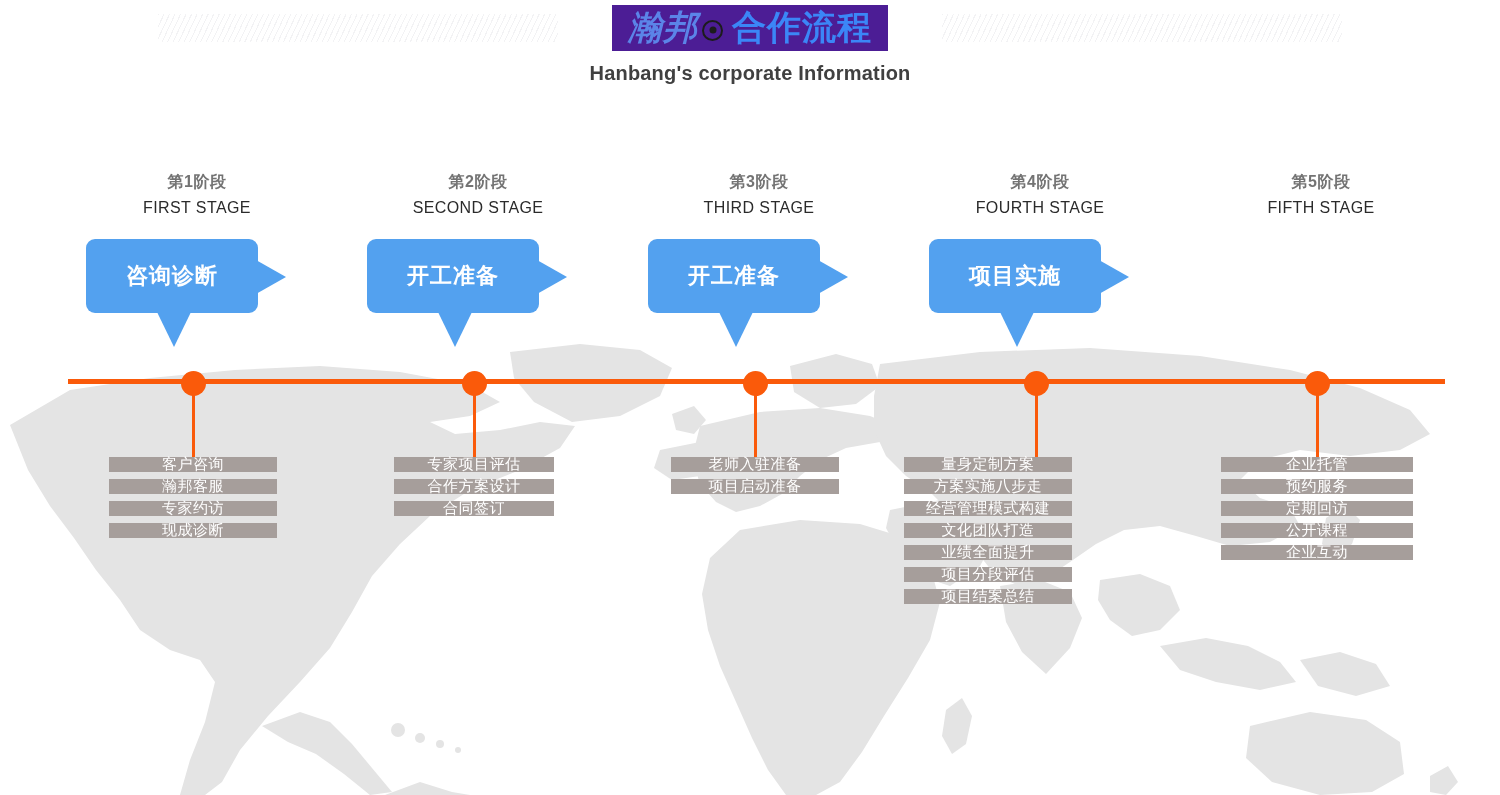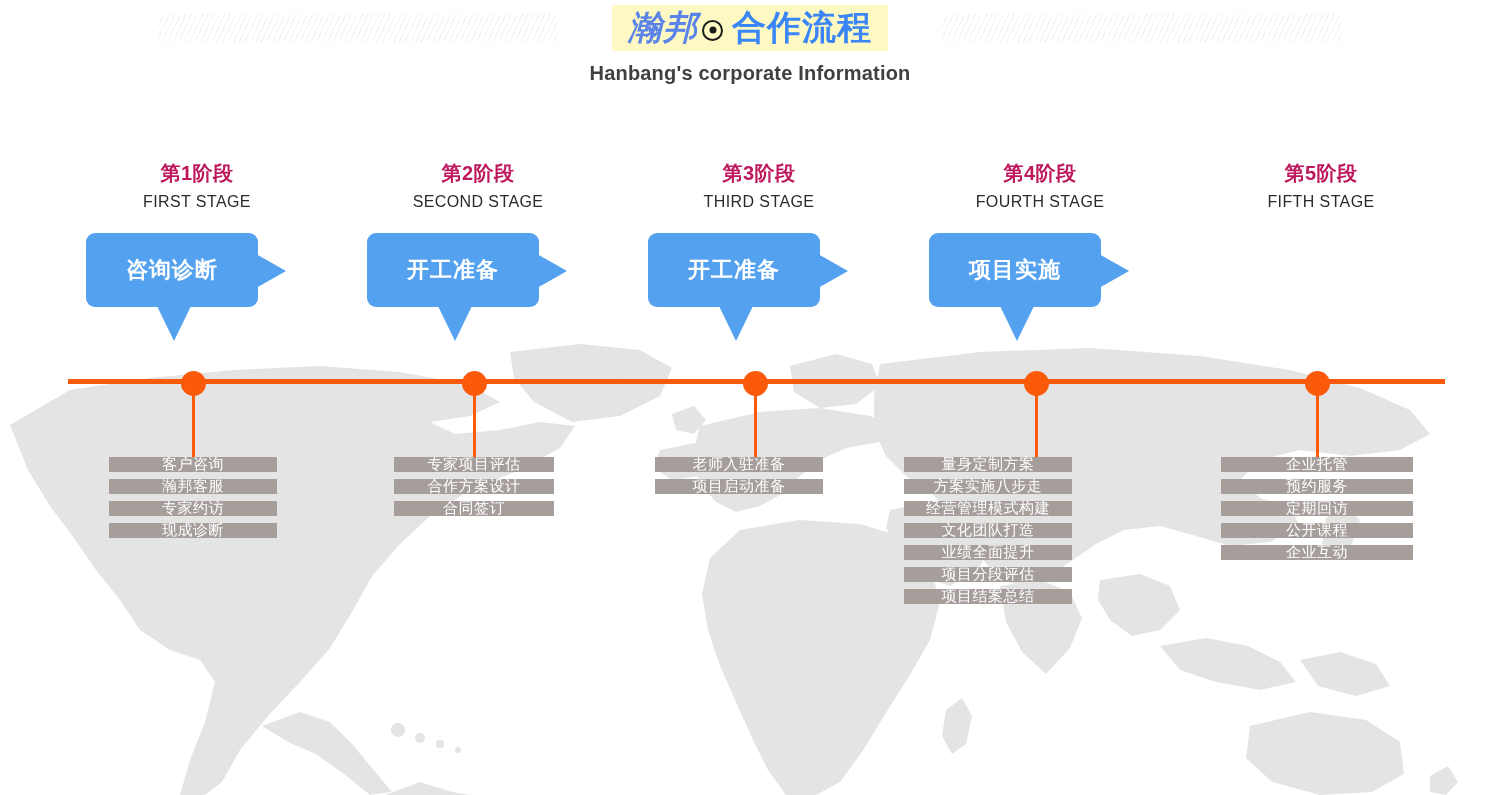--- a/index.html
+++ b/index.html
@@ -63,21 +63,21 @@
     z-index: 2;
     font-size: 34px;
     font-weight: bold;
     color: #4e80ef;
     letter-spacing: 1px;
     white-space: nowrap;
     display: flex;
     align-items: center;
     gap: 2px;
     padding: 0 16px;
-    background: #fef9c3;
+    background: #4c1d95;
   }
   .title .brand { font-family: "DejaVu Serif", serif; font-style: italic; font-weight: bold; color: #5b84e8; }
   .title .regmark {
     display: inline-block;
     width: 21px; height: 21px;
     border: 2px solid #1c1c1c;
     border-radius: 50%;
     position: relative;
     margin: 0 7px 0 2px;
     top: 2px;
@@ -102,24 +102,25 @@
   }
 
   
   .stage {
     position: absolute;
     top: 160px;
     width: 280px;
   }
   .stage-head { text-align: center; }
   .stage-cn {
-    font-size: 20px;
+    font-size: 16px;
     font-weight: bold;
-    color: #be185d;
+    color: #737373;
     letter-spacing: .5px;
+    margin-top: 12px;
   }
   .stage-en {
     margin-top: 6px;
     font-size: 16px;
     color: #2b2b2b;
     letter-spacing: .4px;
   }
 
   
   .badge-wrap {
@@ -320,21 +321,21 @@
           <div class="stage-en">THIRD STAGE</div>
         </div>
         <div class="badge-wrap">
           <div class="badge">开工准备</div>
           <div class="badge-arrow"></div>
           <div class="badge-tail"></div>
         </div>
       </div>
       <div class="dot" style="left: 743px;"></div>
       <div class="connector" style="left: 754px;"></div>
-      <div class="items" style="left: 655px; width: 168px;">
+      <div class="items" style="left: 671px; width: 168px;">
         <div class="item">老师入驻准备</div>
         <div class="item">项目启动准备</div>
       </div>
       <div class="stage" style="left: 900px;">
         <div class="stage-head">
           <div class="stage-cn">第4阶段</div>
           <div class="stage-en">FOURTH STAGE</div>
         </div>
         <div class="badge-wrap">
           <div class="badge">项目实施</div>

